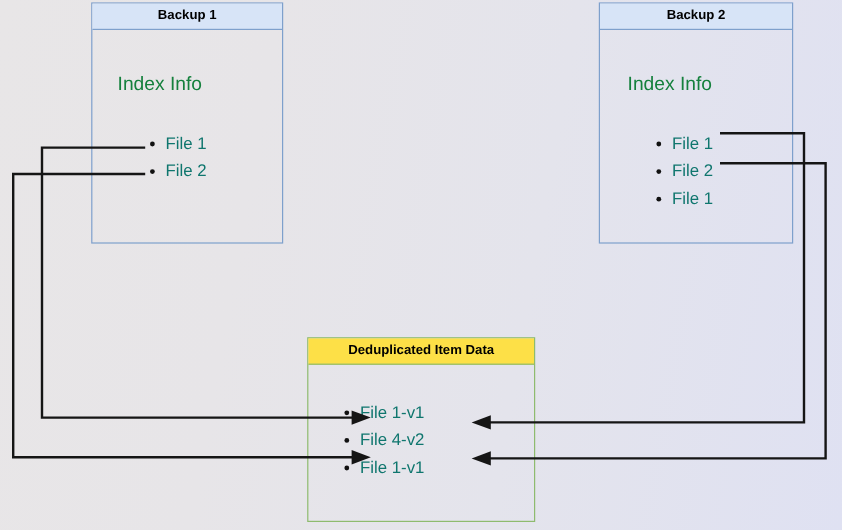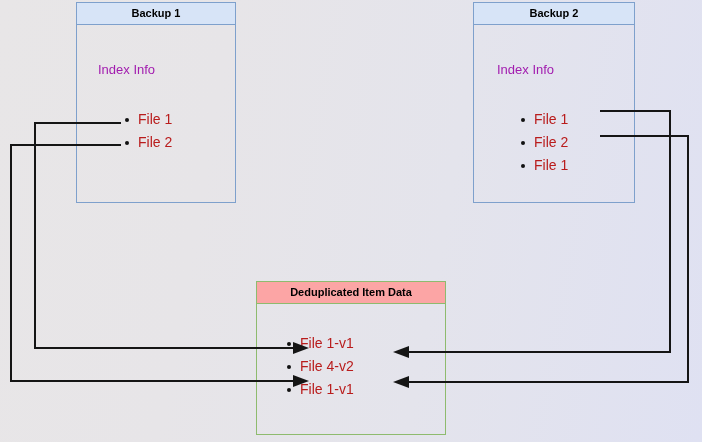--- a/index.html
+++ b/index.html
@@ -18,27 +18,27 @@
   }
   .box .body{position:relative;box-sizing:border-box;width:100%;}
 
   
   .bk{border:1.5px solid #7ea0cc;background:transparent;}
   .bk .hdr{background:#d7e4f7;border-bottom:1.5px solid #7ea0cc;}
   .bk .body{height:177px;}
 
   
   .dd{border:1.5px solid #8ebb6e;background:transparent;}
-  .dd .hdr{background:#fca5a5;border-bottom:1.5px solid #8ebb6e;}
+  .dd .hdr{background:#fde047;border-bottom:1.5px solid #8ebb6e;}
   .dd .body{height:130px;}
 
-  .idxlabel{position:absolute;font-size:13px;color:#a21caf;text-align:center;}
+  .idxlabel{position:absolute;font-size:16px;color:#15803d;text-align:center;}
 
   .blist{position:absolute;margin:0;padding:0;list-style:none;}
-  .blist li{font-size:14px;color:#b91c1c;line-height:23px;white-space:nowrap;position:relative;padding-left:16px;}
+  .blist li{font-size:14px;color:#0f766e;line-height:23px;white-space:nowrap;position:relative;padding-left:16px;}
   .blist li:before{
     content:"";position:absolute;left:3px;top:10px;
     width:4px;height:4px;border-radius:50%;background:#111;
   }
 
   svg.wires{position:absolute;left:0;top:0;width:702px;height:442px;pointer-events:none;}
   svg.wires path{fill:none;stroke:#151515;stroke-width:2;}
   svg.wires polygon{fill:#151515;}
 </style>
 </head>
@@ -50,21 +50,21 @@
     <div class="hdr">Backup 1</div>
     <div class="body">
       <div class="idxlabel" style="left:21px;top:37px;">Index Info</div>
       <ul class="blist" style="left:45px;top:83px;">
         <li>File 1</li>
         <li>File 2</li>
       </ul>
     </div>
   </div>
 
-  <div class="box bk" style="left:473px;top:2px;width:162px;height:201px;">
+  <div class="box bk" style="left:499px;top:2px;width:162px;height:201px;">
     <div class="hdr">Backup 2</div>
     <div class="body">
       <div class="idxlabel" style="left:23px;top:37px;">Index Info</div>
       <ul class="blist" style="left:44px;top:83px;">
         <li>File 1</li>
         <li>File 2</li>
         <li>File 1</li>
       </ul>
     </div>
   </div>

